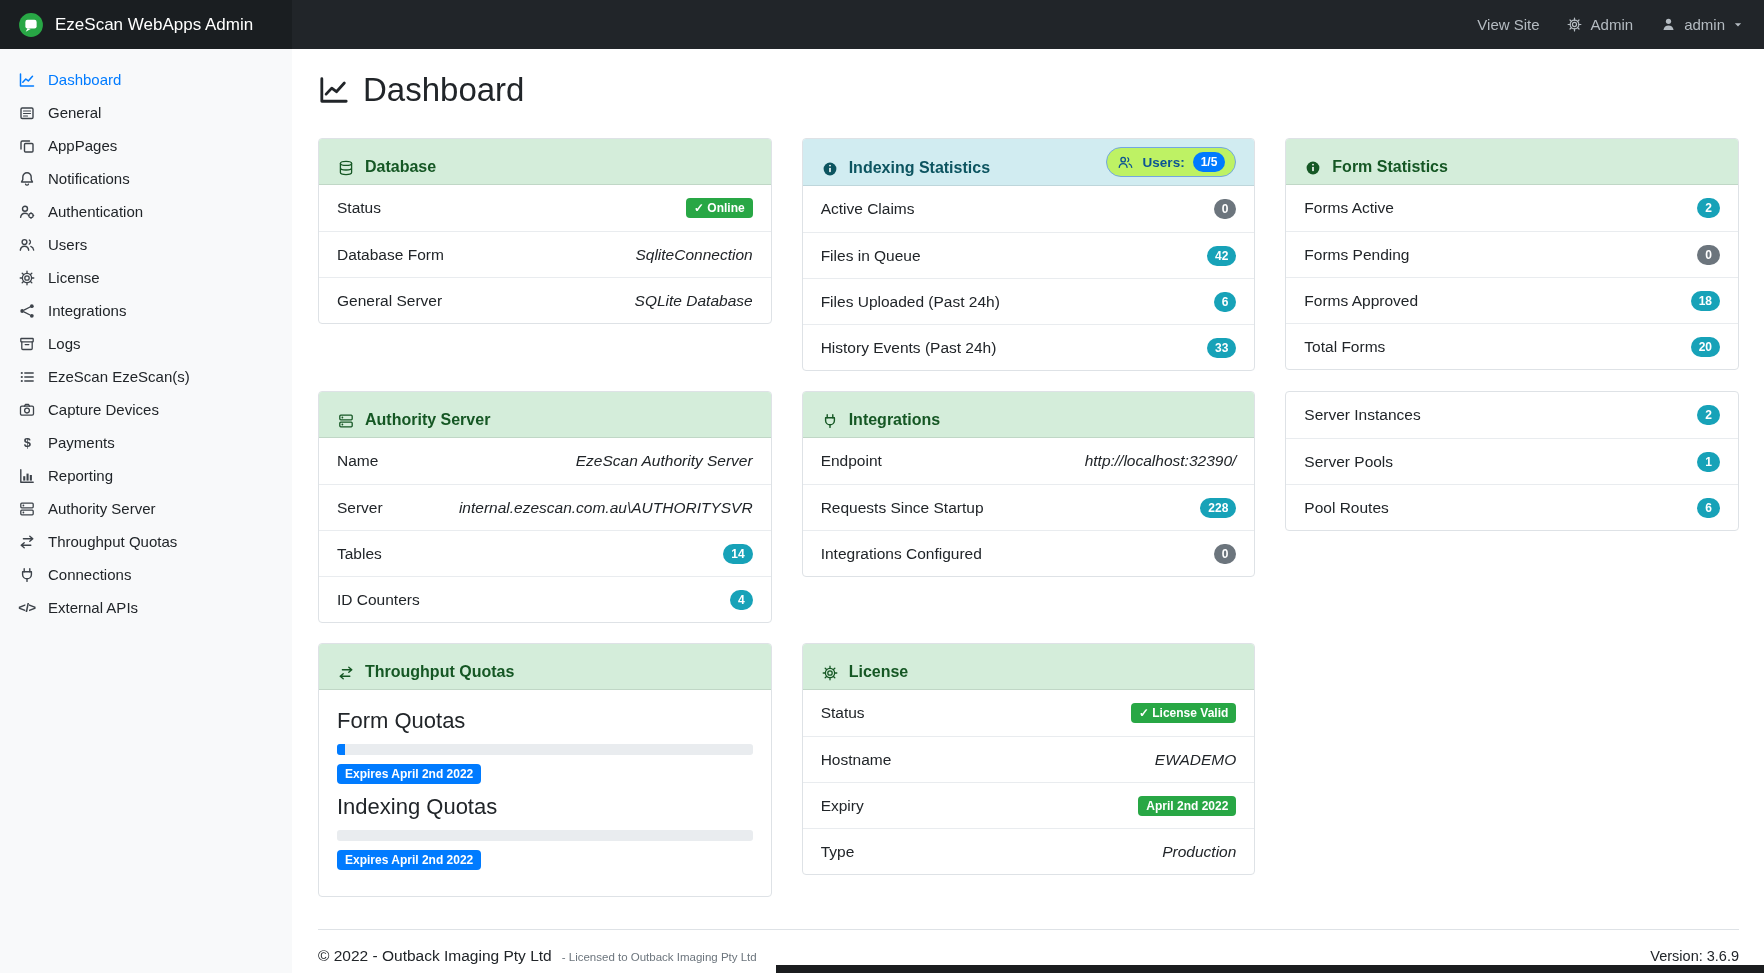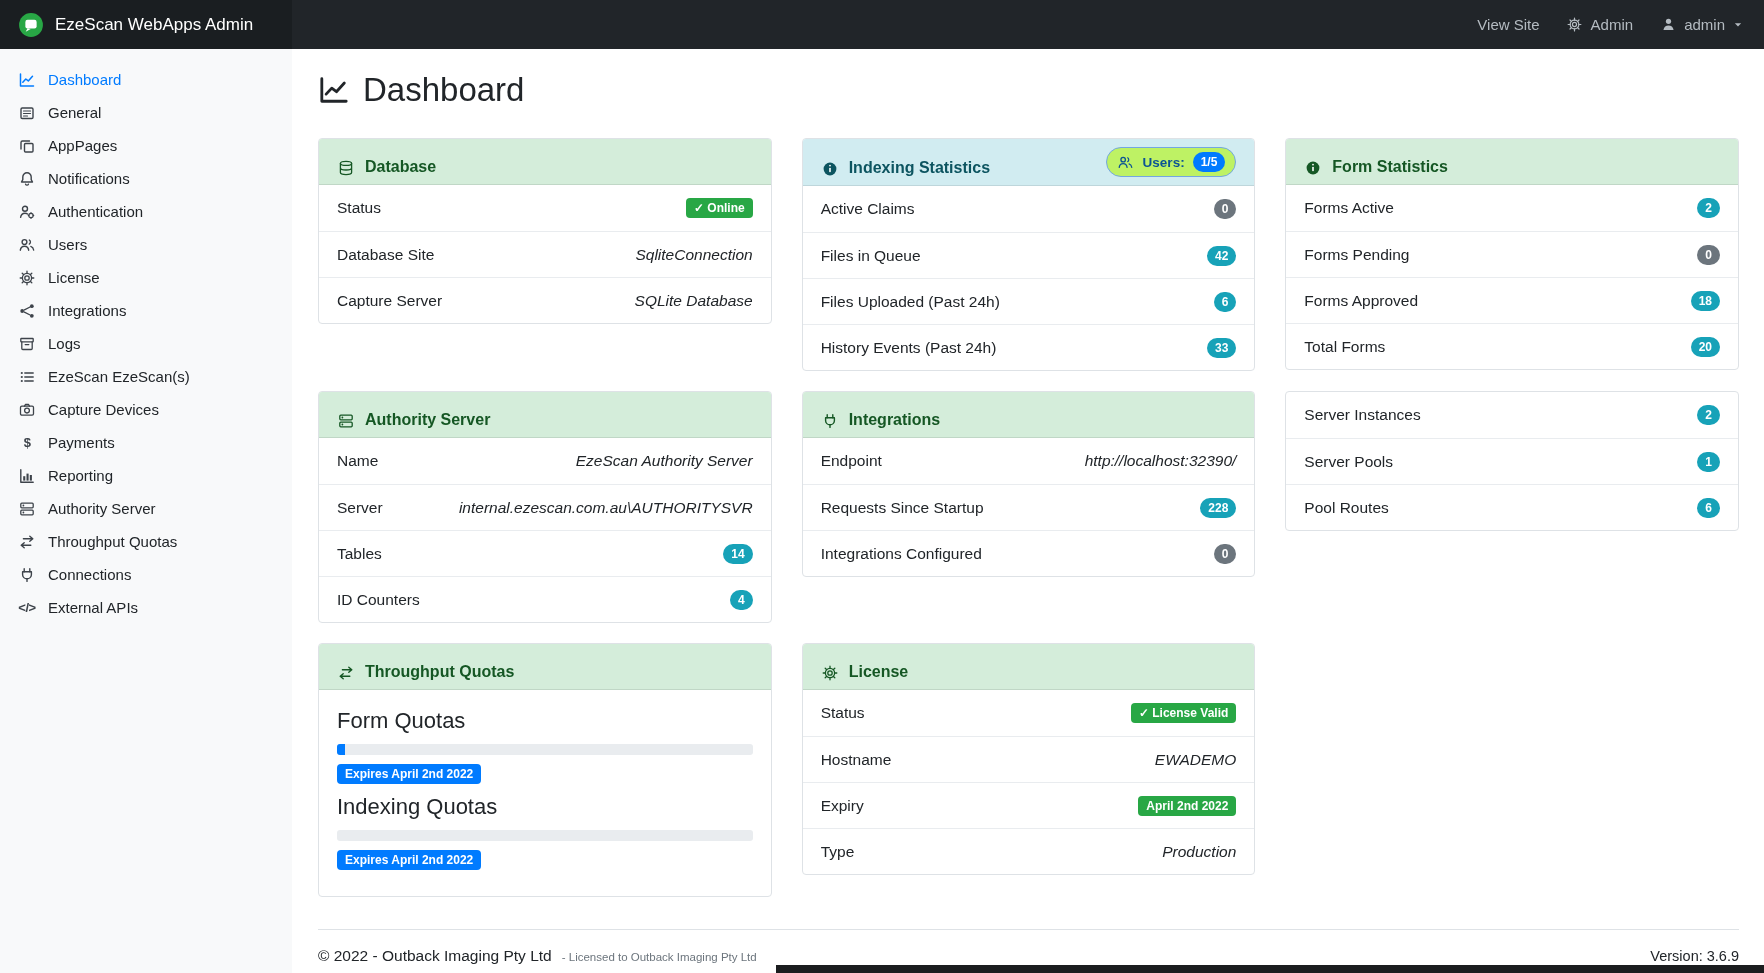--- a/index.html
+++ b/index.html
@@ -435,25 +435,25 @@
                 <path d="M2.4 3.4v9.2c0 1.1 2.5 2 5.6 2s5.6-.9 5.6-2V3.4M2.4 8c0 1.1 2.5 2 5.6 2s5.6-.9 5.6-2" fill="none" stroke="currentColor" stroke-linecap="round" stroke-linejoin="round" stroke-width="1.3"></path>
               </svg>
             </span>
             <span>Database</span>
           </div>
           <div class="card-row">
             <span class="row-label">Status</span>
             <span class="badge bg-success">✓ Online</span>
           </div>
           <div class="card-row">
-            <span class="row-label">Database Site</span>
+            <span class="row-label">Database Form</span>
             <span class="row-value italic">SqliteConnection</span>
           </div>
           <div class="card-row">
-            <span class="row-label">Capture Server</span>
+            <span class="row-label">General Server</span>
             <span class="row-value italic">SQLite Database</span>
           </div>
         </div>
         <div class="card">
           <div class="card-header hdr-info">
             <span class="icon">
               <svg viewBox="0 0 16 16">
                 <circle cx="8" cy="8" r="6.4" fill="currentColor"></circle>
                 <rect x="7.2" y="6.8" width="1.6" height="4.4" rx=".8" fill="#fff"></rect>
                 <circle cx="8" cy="4.6" r=".9" fill="#fff"></circle>

